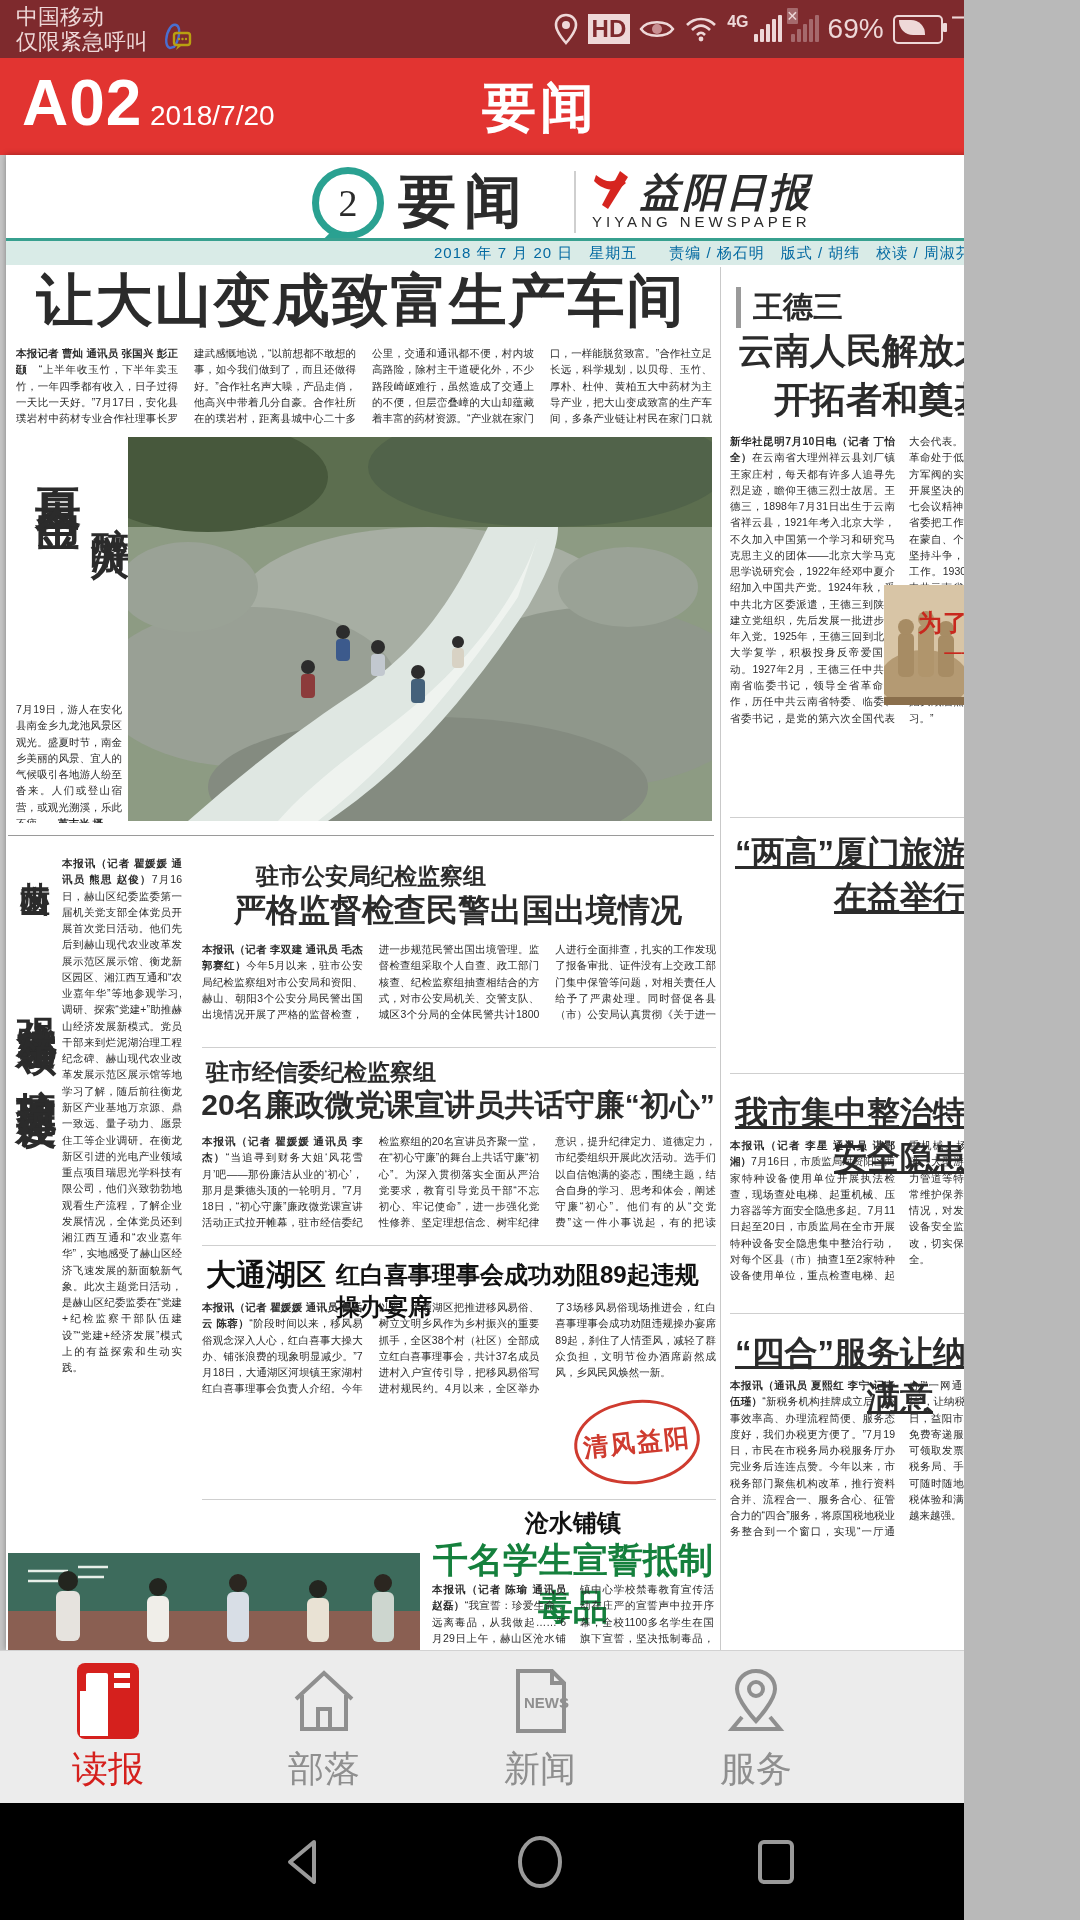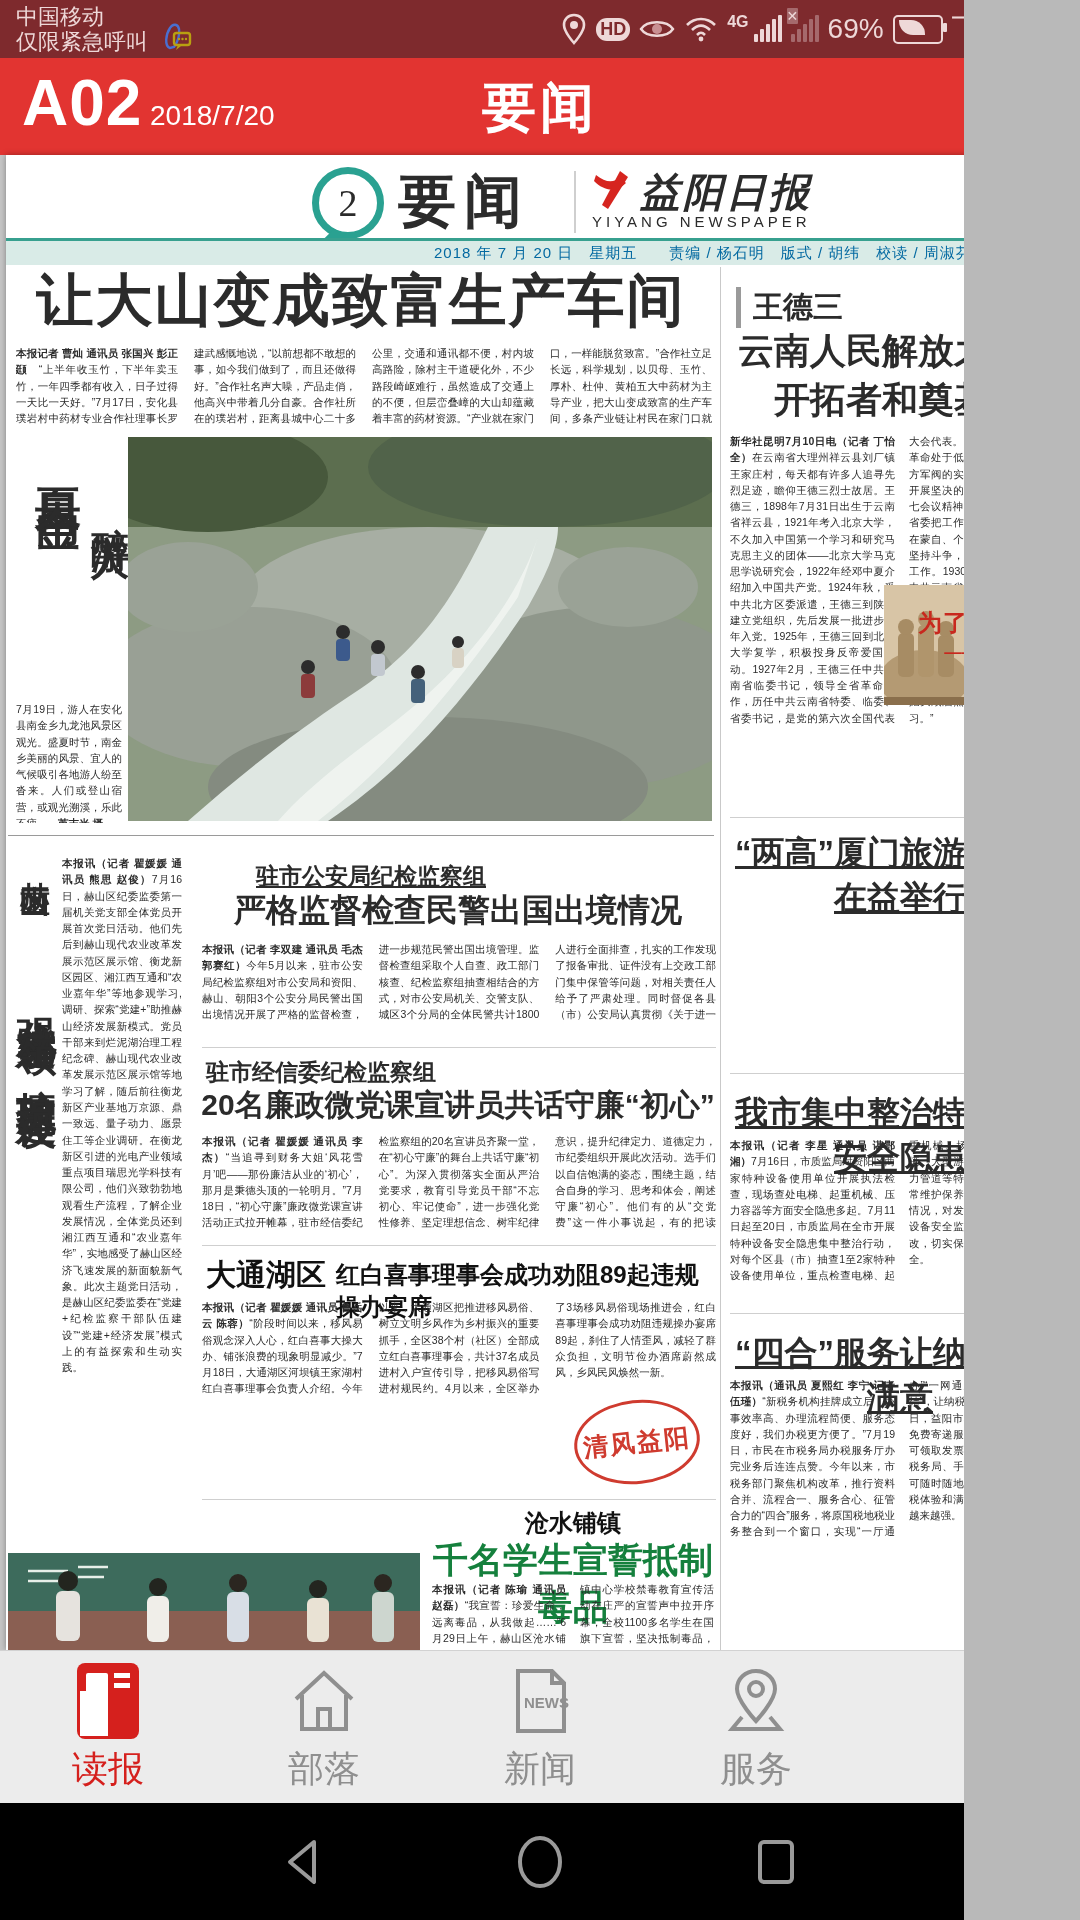--- a/index.html
+++ b/index.html
@@ -6,21 +6,21 @@
   .screen{position:relative;width:964px;height:1920px;overflow:hidden;background:#c6c6c6;
           font-family:"Liberation Sans",sans-serif;}
   .abs{position:absolute;}
 
   
   .status{left:0;top:0;width:1080px;height:58px;background:#7e2a2d;color:#eed8d8;}
   .carrier{left:16px;top:4px;font-size:22px;line-height:25px;}
   .st-right{right:10px;top:0;height:58px;display:flex;align-items:center;gap:9px;}
   .st-time{font-size:30px;color:#eed8d8;}
   .pct{font-size:28px;}
-  .badge-hd{background:#eed8d8;color:#7e2a2d;font-weight:bold;font-size:18px;border-radius:11px;padding:1px 4px;}
+  .badge-hd{background:#eed8d8;color:#7e2a2d;font-weight:bold;font-size:24px;border-radius:0;padding:1px 4px;}
   .bars{display:flex;align-items:flex-end;gap:2px;height:26px;position:relative;}
   .bars i{display:block;width:4px;background:#eed8d8;border-radius:1px;}
   .bars.dim i{background:#a5696c;}
   .bars .x{position:absolute;left:-4px;top:-8px;font-size:14px;color:#eed8d8;font-style:normal;background:none;width:auto;}
   .fourg{font-size:16px;font-weight:bold;margin-right:-4px;transform:translateY(-7px);}
   .batt{position:relative;width:46px;height:25px;border:2px solid #eed8d8;border-radius:5px;}
   .batt:after{content:"";position:absolute;right:-6px;top:6px;width:4px;height:9px;background:#eed8d8;border-radius:1px;}
   .batt .leaf{position:absolute;left:4px;top:3px;width:26px;height:15px;background:#eed8d8;border-radius:0 14px 0 14px;}
 
   
@@ -231,21 +231,21 @@
       <span>7月19日，游人在安化县南金乡九龙池风景区观光。盛夏时节，南金乡美丽的风景、宜人的气候吸引各地游人纷至沓来。人们或登山宿营，或观光溯溪，乐此不疲。</span>　<b>芮志光 摄</b>
     </div>
     <div class="abs hline" style="left:2px;top:680px;width:706px;"></div>
 
     <div class="abs vtxt hs-kick">赫山区</div>
     <div class="abs vtxt hs-head">强化党建引领  护航项目建设</div>
     <div class="abs bodytxt hs-body">
       <b>本报讯（记者 瞿媛媛 通讯员 熊思 赵俊）</b><span>7月16日，赫山区纪委监委第一届机关党支部全体党员开展首次党日活动。他们先后到赫山现代农业改革发展示范区展示馆、衡龙新区园区、湘江西互通和“农业嘉年华”等地参观学习,调研、探索“党建+”助推赫山经济发展新模式。党员干部来到烂泥湖治理工程纪念碑、赫山现代农业改革发展示范区展示馆等地学习了解，随后前往衡龙新区产业基地万京源、鼎一致远、量子动力、愿景住工等企业调研。在衡龙新区引进的光电产业领域重点项目瑞思光学科技有限公司，他们兴致勃勃地观看生产流程，了解企业发展情况，全体党员还到湘江西互通和“农业嘉年华”，实地感受了赫山区经济飞速发展的新面貌新气象。此次主题党日活动，是赫山区纪委监委在“党建+纪检监察干部队伍建设”“党建+经济发展”模式上的有益探索和生动实践。</span>
     </div>
 
-    <div class="abs mid-kick" style="left:250px;top:706px;text-decoration:underline;">驻市公安局纪检监察组</div>
+    <div class="abs mid-kick" style="left:250px;top:706px;">驻市公安局纪检监察组</div>
     <div class="abs mid-head" style="left:194px;top:734px;font-size:32px;">严格监督检查民警出国出境情况</div>
     <div class="abs bodytxt" style="left:196px;top:786px;width:514px;height:96px;column-count:3;column-gap:16px;">
       <b>本报讯（记者 李双建 通讯员 毛杰 郭赛红）</b><span>今年5月以来，驻市公安局纪检监察组对市公安局和资阳、赫山、朝阳3个公安分局民警出国出境情况开展了严格的监督检查，进一步规范民警出国出境管理。监督检查组采取个人自查、政工部门核查、纪检监察组抽查相结合的方式，对市公安局机关、交警支队、城区3个分局的全体民警共计1800人进行全面排查，扎实的工作发现了报备审批、证件没有上交政工部门集中保管等问题，对相关责任人给予了严肃处理。同时督促各县（市）公安局认真贯彻《关于进一步规范民警出国出境管理的规定》，强化对加强民警出国出境证件管理的责任落实，严格报告审批制度，堵塞管理漏洞。7月16日，市公安局党委向全市各公安分局、县（市）公安局通报了检查情况。</span>
     </div>
     <div class="abs hline" style="left:196px;top:892px;width:514px;background:#cfcfcf;"></div>
 
     <div class="abs mid-kick" style="left:200px;top:902px;">驻市经信委纪检监察组</div>
     <div class="abs mid-head" style="left:194px;top:930px;font-size:30px;">20名廉政微党课宣讲员共话守廉“初心”</div>
     <div class="abs bodytxt" style="left:196px;top:978px;width:514px;height:104px;column-count:3;column-gap:16px;">
       <b>本报讯（记者 瞿媛媛 通讯员 李杰）</b><span>“当追寻到财务大姐‘风花雪月’吧——那份廉洁从业的‘初心’，那月是秉德头顶的一轮明月。”7月18日，“初心守廉”廉政微党课宣讲活动正式拉开帷幕，驻市经信委纪检监察组的20名宣讲员齐聚一堂，在“初心守廉”的舞台上共话守廉“初心”。为深入贯彻落实全面从严治党要求，教育引导党员干部“不忘初心、牢记使命”，进一步强化党性修养、坚定理想信念、树牢纪律意识，提升纪律定力、道德定力，市纪委组织开展此次活动。选手们以自信饱满的姿态，围绕主题，结合自身的学习、思考和体会，阐述守廉“初心”。他们有的从“交党费”这一件小事说起，有的把读《习近平的七年知青岁月》所思、所想、所感、所悟向大家娓娓道来，用身边人和身边事说纪律、讲规矩。“微党课宣讲重论证、举实例，形式新颖、引人入胜，廉洁从业，我们每个人都是践行者。”参加活动的党员干部纷纷表示。</span>

